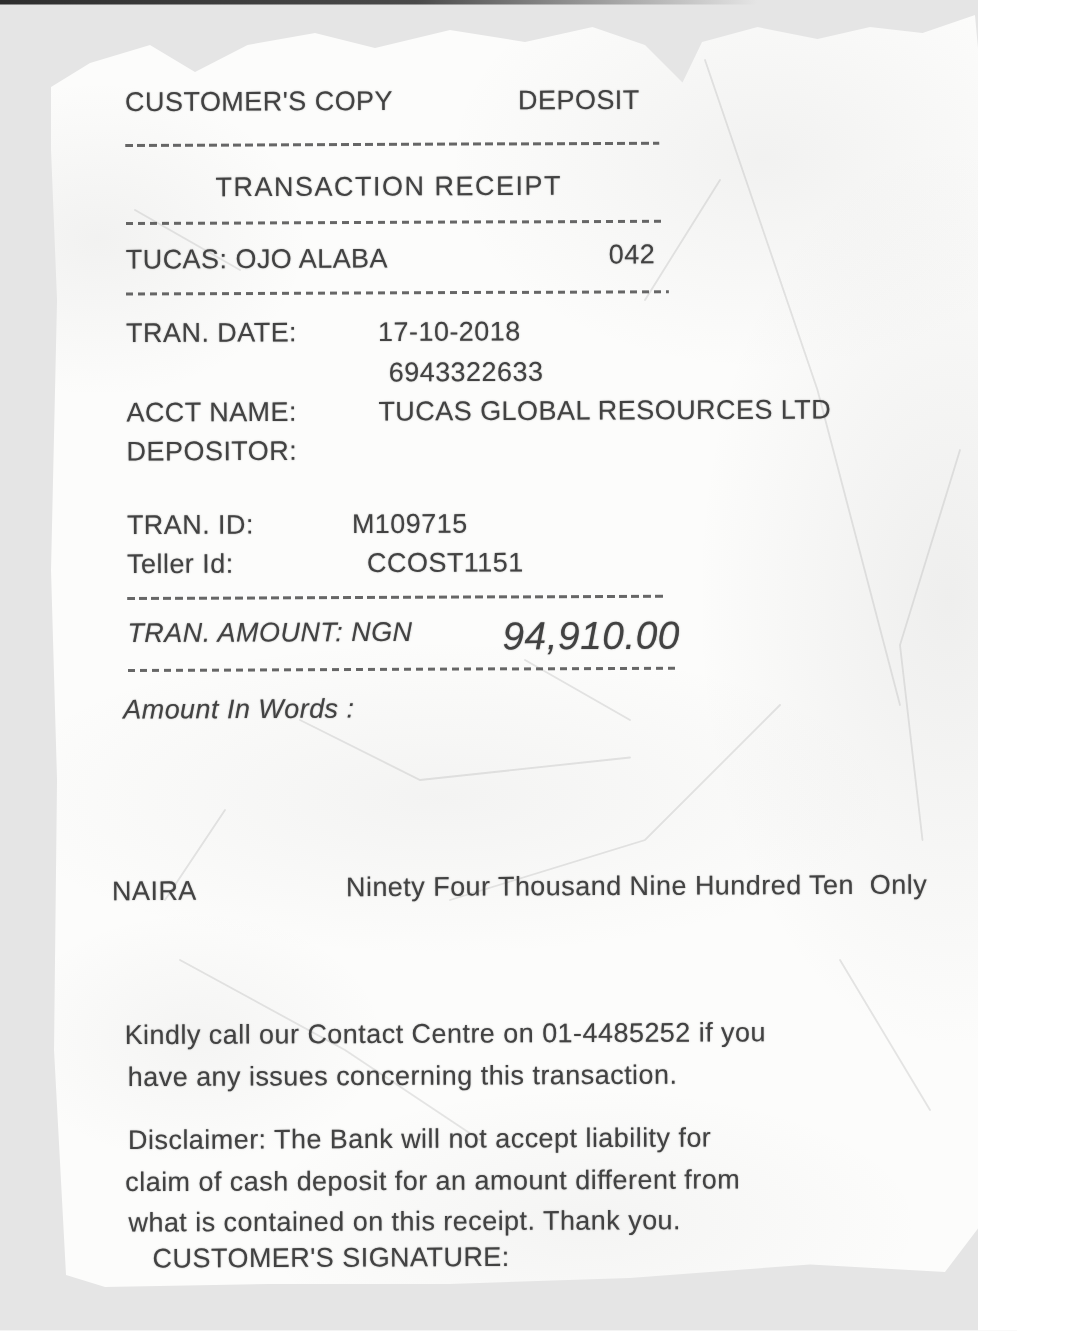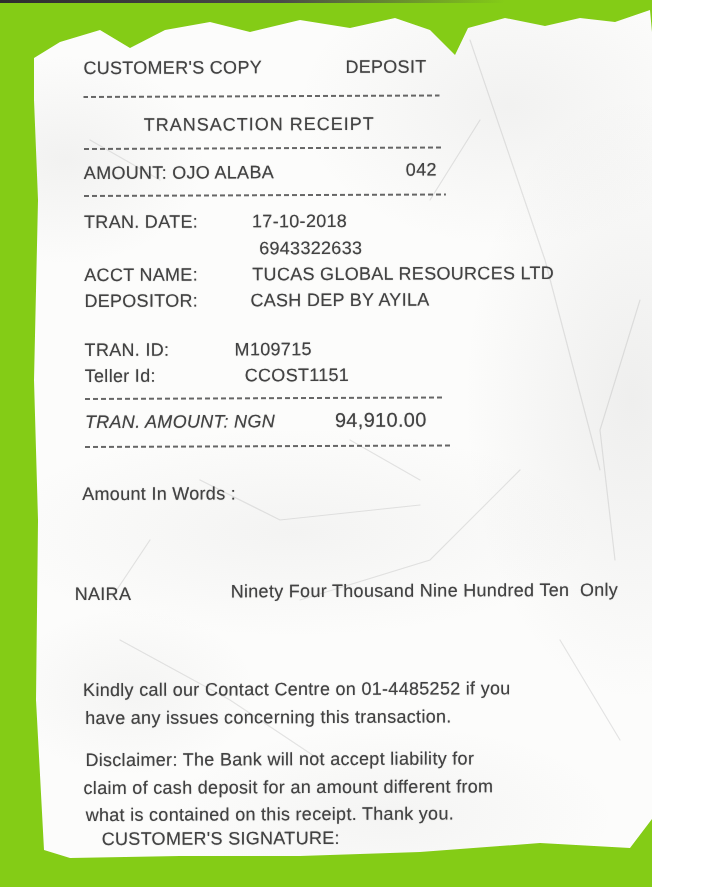--- a/index.html
+++ b/index.html
@@ -1,21 +1,21 @@
 <!DOCTYPE html>
 <html><head>
 <meta charset="utf-8">
 <style>
   html, body { margin: 0; padding: 0; background: #ffffff; }
   .scene {
     position: relative;
     width: 652px;
     height: 887px;
     overflow: hidden;
-    background: #84cc16;
+    background: #e5e5e5;
     font-family: "Liberation Sans", sans-serif;
   }
   .scan-strip {
     position: absolute;
     left: 0; top: 0;
     width: 505px; height: 3px;
     background: linear-gradient(90deg, #2e2e2e 0%, #4a4a4a 55%, rgba(90,90,90,0) 100%);
   }
   .paper {
     position: absolute;
@@ -51,21 +51,21 @@
   .t { position: absolute; white-space: pre; }
   .dash {
     position: absolute;
     height: 2px;
     background-image: repeating-linear-gradient(90deg, #4c4c4c 0 5px, transparent 5px 8px);
     opacity: 0.85;
   }
   .row-label { position: absolute; left: 0; }
   .row-value { position: absolute; }
   .detail-row { position: absolute; left: 85px; width: 570px; height: 22px; }
-  .amount-value { font-size: 20px; }
+  .amount-value { font-size: 26px; font-style: italic; }
   .title-line { letter-spacing: 1px; }
   .words { white-space: pre; }
 </style>
 </head>
 <body>
 
 <div class="scene">
 
   <div class="scan-strip"></div>
 
@@ -90,58 +90,57 @@
 
       <div class="t" style="left:85px; top:57px;">CUSTOMER'S COPY</div>
       <div class="t" style="left:347px; top:57px;">DEPOSIT</div>
 
       <div class="dash" style="left:85px; top:95px; width:356px;"></div>
 
       <div class="t title-line" style="left:145px; top:114px;">TRANSACTION RECEIPT</div>
 
       <div class="dash" style="left:85px; top:147px; width:360px;"></div>
 
-      <div class="t" style="left:85px; top:162px;">AMOUNT: OJO ALABA</div>
+      <div class="t" style="left:85px; top:162px;">TUCAS: OJO ALABA</div>
       <div class="t" style="left:407px; top:160px;">042</div>
 
       <div class="dash" style="left:85px; top:194px; width:362px;"></div>
 
       <div class="detail-row" style="top:211px;">
         <span class="row-label">TRAN. DATE:</span>
         <span class="row-value" style="left:168px;">17-10-2018</span>
       </div>
       <div class="detail-row" style="top:238px;">
         <span class="row-value" style="left:175px;">6943322633</span>
       </div>
       <div class="detail-row" style="top:264px;">
         <span class="row-label">ACCT NAME:</span>
         <span class="row-value" style="left:168px;">TUCAS GLOBAL RESOURCES LTD</span>
       </div>
       <div class="detail-row" style="top:290px;">
         <span class="row-label">DEPOSITOR:</span>
-        <span class="row-value" style="left:166px;">CASH DEP BY AYILA</span>
       </div>
 
       <div class="detail-row" style="top:339px;">
         <span class="row-label">TRAN. ID:</span>
         <span class="row-value" style="left:150px;">M109715</span>
       </div>
       <div class="detail-row" style="top:365px;">
         <span class="row-label">Teller Id:</span>
         <span class="row-value" style="left:160px;">CCOST1151</span>
       </div>
 
       <div class="dash" style="left:85px; top:397px; width:358px;"></div>
 
       <div class="t" style="left:85px; top:411px;font-style:italic;">TRAN. AMOUNT: NGN</div>
       <div class="t amount-value" style="left:335px; top:409px;">94,910.00</div>
 
       <div class="dash" style="left:85px; top:445px; width:366px;"></div>
 
-      <div class="t" style="left:82px; top:483px;">Amount In Words :</div>
+      <div class="t" style="left:82px; top:462px;font-style:italic;">Amount In Words :</div>
 
       <div class="t" style="left:74px; top:583px;">NAIRA</div>
       <div class="t words" style="left:230px; top:581px;">Ninety Four Thousand Nine Hundred Ten  Only</div>
 
       <div class="t" style="left:82px; top:679px;">Kindly call our Contact Centre on 01-4485252 if you</div>
       <div class="t" style="left:84px; top:707px;">have any issues concerning this transaction.</div>
 
       <div class="t" style="left:84px; top:749px;">Disclaimer: The Bank will not accept liability for</div>
       <div class="t" style="left:82px; top:777px;">claim of cash deposit for an amount different from</div>
       <div class="t" style="left:84px; top:804px;">what is contained on this receipt. Thank you.</div>

